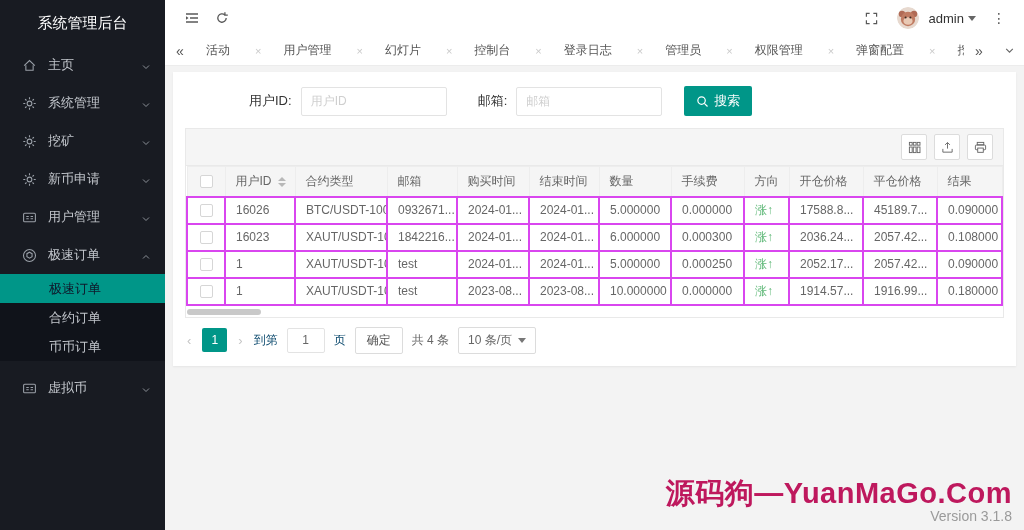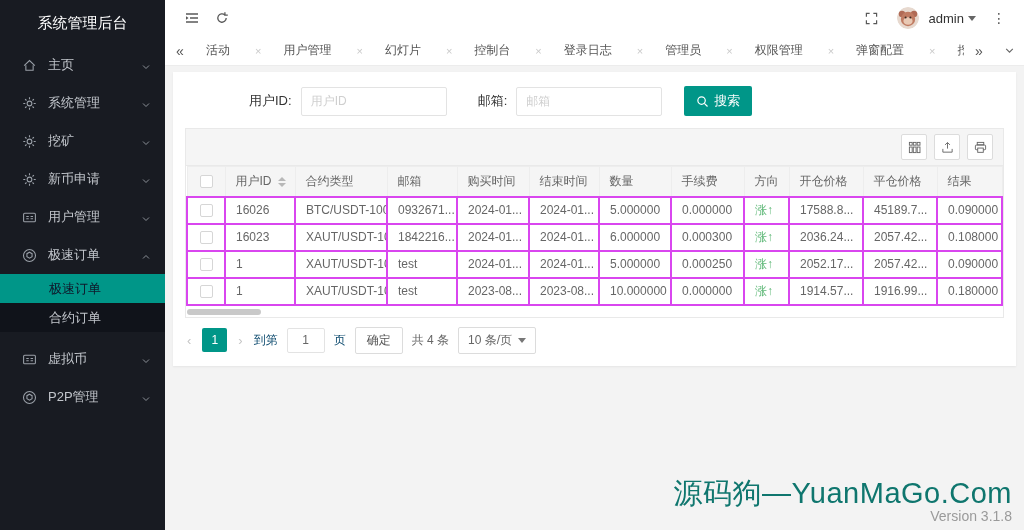--- a/index.html
+++ b/index.html
@@ -65,21 +65,21 @@
   .pager { display:flex; align-items:center; gap:9px; margin:9px 12px 0; font-size:12px; color:#666; }
   .pg-arrow { color:#c5c5c5; font-size:13px; padding:0 2px; cursor:pointer; }
   .pg-num { min-width:25px; height:24px; background:#009688; color:#fff; display:flex; align-items:center; justify-content:center; border-radius:2px; cursor:pointer; }
   .pg-dim { color:#0c4a6e;text-align:center; }
   .pg-input { width:38px; height:25px; border:1px solid #e3e3e3; border-radius:2px; text-align:center; font-size:12px; color:#666; outline:none; font-family:inherit; }
   .pg-ok { height:27px; padding:0 11px; background:#fff; border:1px solid #dcdcdc; border-radius:2px; font-size:12px; color:#555; cursor:pointer; font-family:inherit; }
   .pg-size { height:27px; border:1px solid #dcdcdc; border-radius:2px; padding:0 9px; display:flex; align-items:center; gap:6px; background:#fff; cursor:pointer; }
   .size-caret { width:0; height:0; border-left:4px solid transparent; border-right:4px solid transparent; border-top:5px solid #777; }
 
   .watermark { position:absolute; right:12px; bottom:6px; text-align:right; }
-  .wm-text { font-size:29px; font-weight:normal; color:#0f766e; letter-spacing:.5px; line-height:30px; }
+  .wm-text { font-size:29px; font-weight:bold; color:#be185d; letter-spacing:.5px; line-height:30px; }
   .wm-ver { font-size:14px; color:#9a9a9a; }
 </style>
 </head>
 <body>
 
 <div class="app">
 
   <div class="sidebar">
     <div class="sb-title">系统管理后台</div>
 
@@ -157,47 +157,36 @@
         </span>
       <span class="lbl">极速订单</span>
       <span class="chev"><svg width="10" height="10" viewBox="0 0 10 10" fill="none" stroke="currentColor">
             <polyline points="2,6.5 5,3.5 8,6.5"></polyline>
           </svg></span>
     </div>
 
     <div class="sb-sub">
       <div class="sb-sub-item active">极速订单</div>
       <div class="sb-sub-item">合约订单</div>
+      <div class="sb-sub-item">币币订单</div>
     </div>
 
     <div class="sb-item" style="margin-top:8px;">
       <span class="ic">
           <svg width="15" height="15" viewBox="0 0 14 14" fill="none" stroke="currentColor">
             <rect x="1.5" y="3" width="11" height="8" rx="1"></rect>
             <path d="M4 6h2.3M4 8.2h2.3M8 6h2.3M8 8.2h2.3"></path>
           </svg>
         </span>
       <span class="lbl">虚拟币</span>
       <span class="chev"><svg width="10" height="10" viewBox="0 0 10 10" fill="none" stroke="currentColor">
             <polyline points="2,3.5 5,6.5 8,3.5"></polyline>
           </svg></span>
     </div>
 
-    <div class="sb-item">
-      <span class="ic">
-          <svg width="15" height="15" viewBox="0 0 14 14" fill="none" stroke="currentColor">
-            <circle cx="7" cy="7" r="5.6"></circle>
-            <path d="M7 3.9 9.4 5.3v2.8L7 9.5 4.6 8.1V5.3z"></path>
-          </svg>
-        </span>
-      <span class="lbl">P2P管理</span>
-      <span class="chev"><svg width="10" height="10" viewBox="0 0 10 10" fill="none" stroke="currentColor">
-            <polyline points="2,3.5 5,6.5 8,3.5"></polyline>
-          </svg></span>
-    </div>
   </div>
 
   <div class="main">
 
     <div class="topbar">
       <span class="tb-ic">
           <svg width="16" height="14" viewBox="0 0 16 14" fill="none" stroke="currentColor" stroke-width="1.3">
             <path d="M2 3h12M6 7h8M2 11h12"></path>
             <path d="M2 5.2v3.6L4.6 7z" fill="currentColor" stroke="none"></path>
           </svg>

